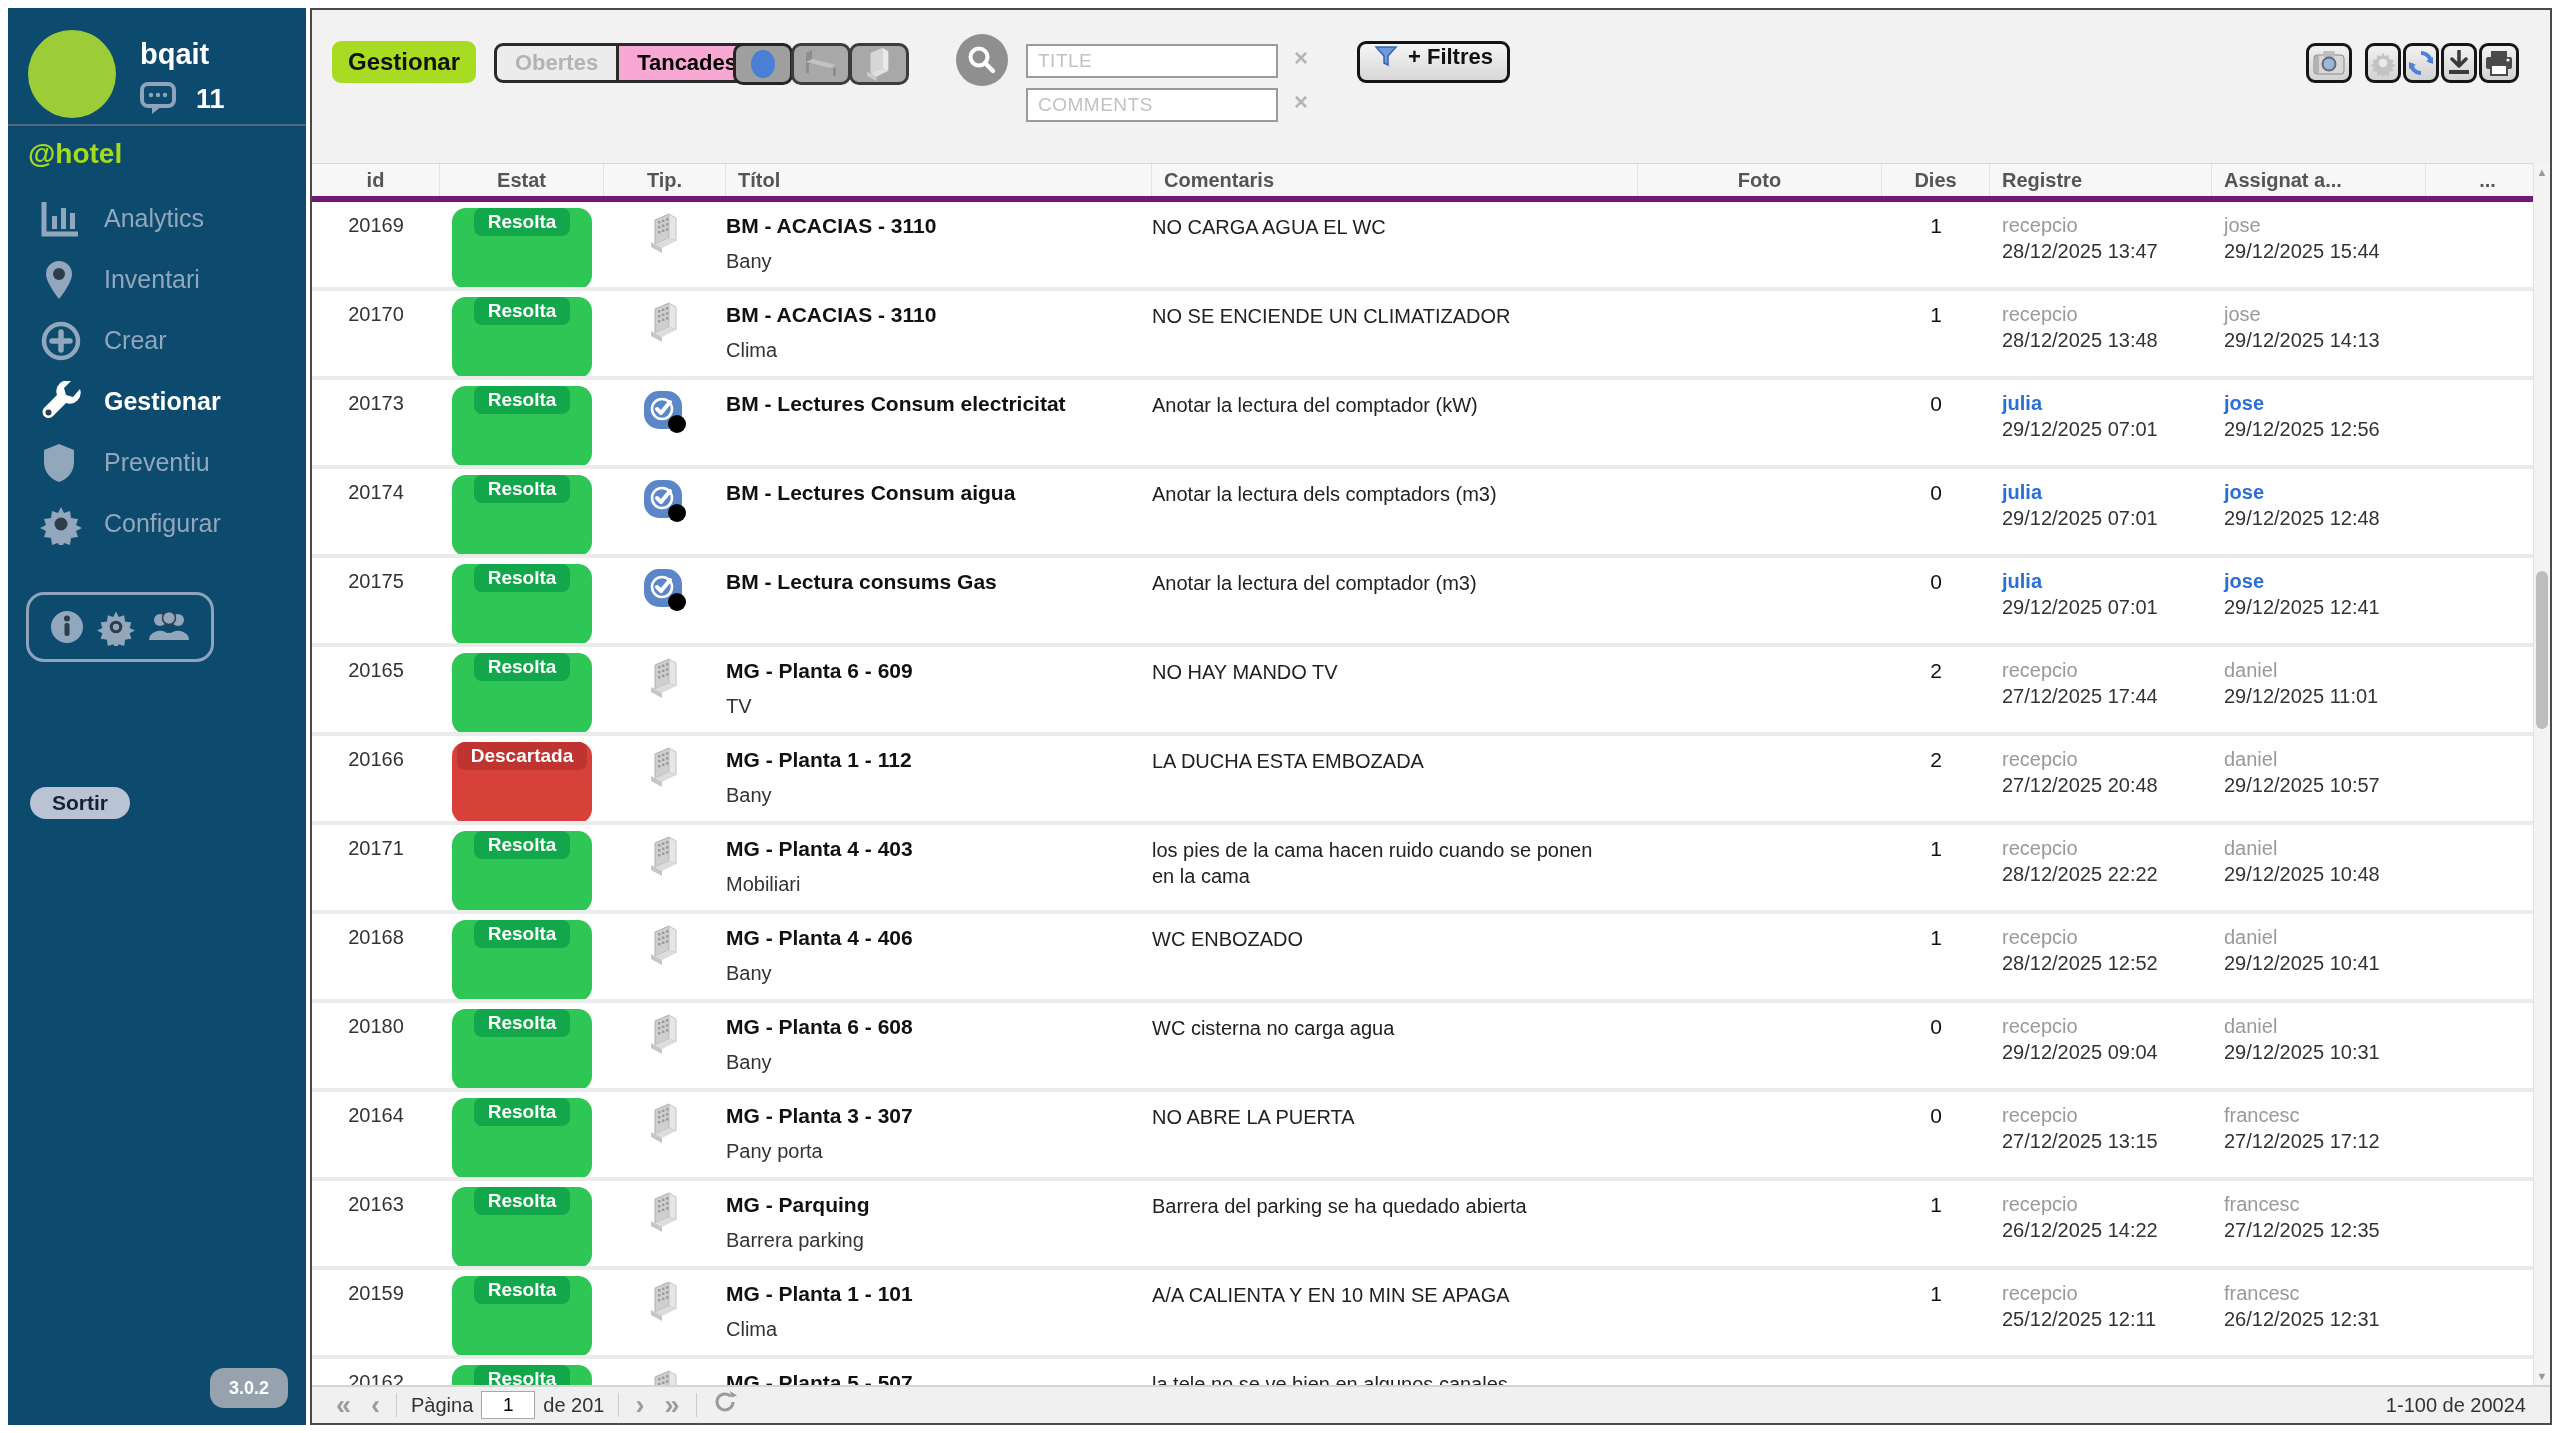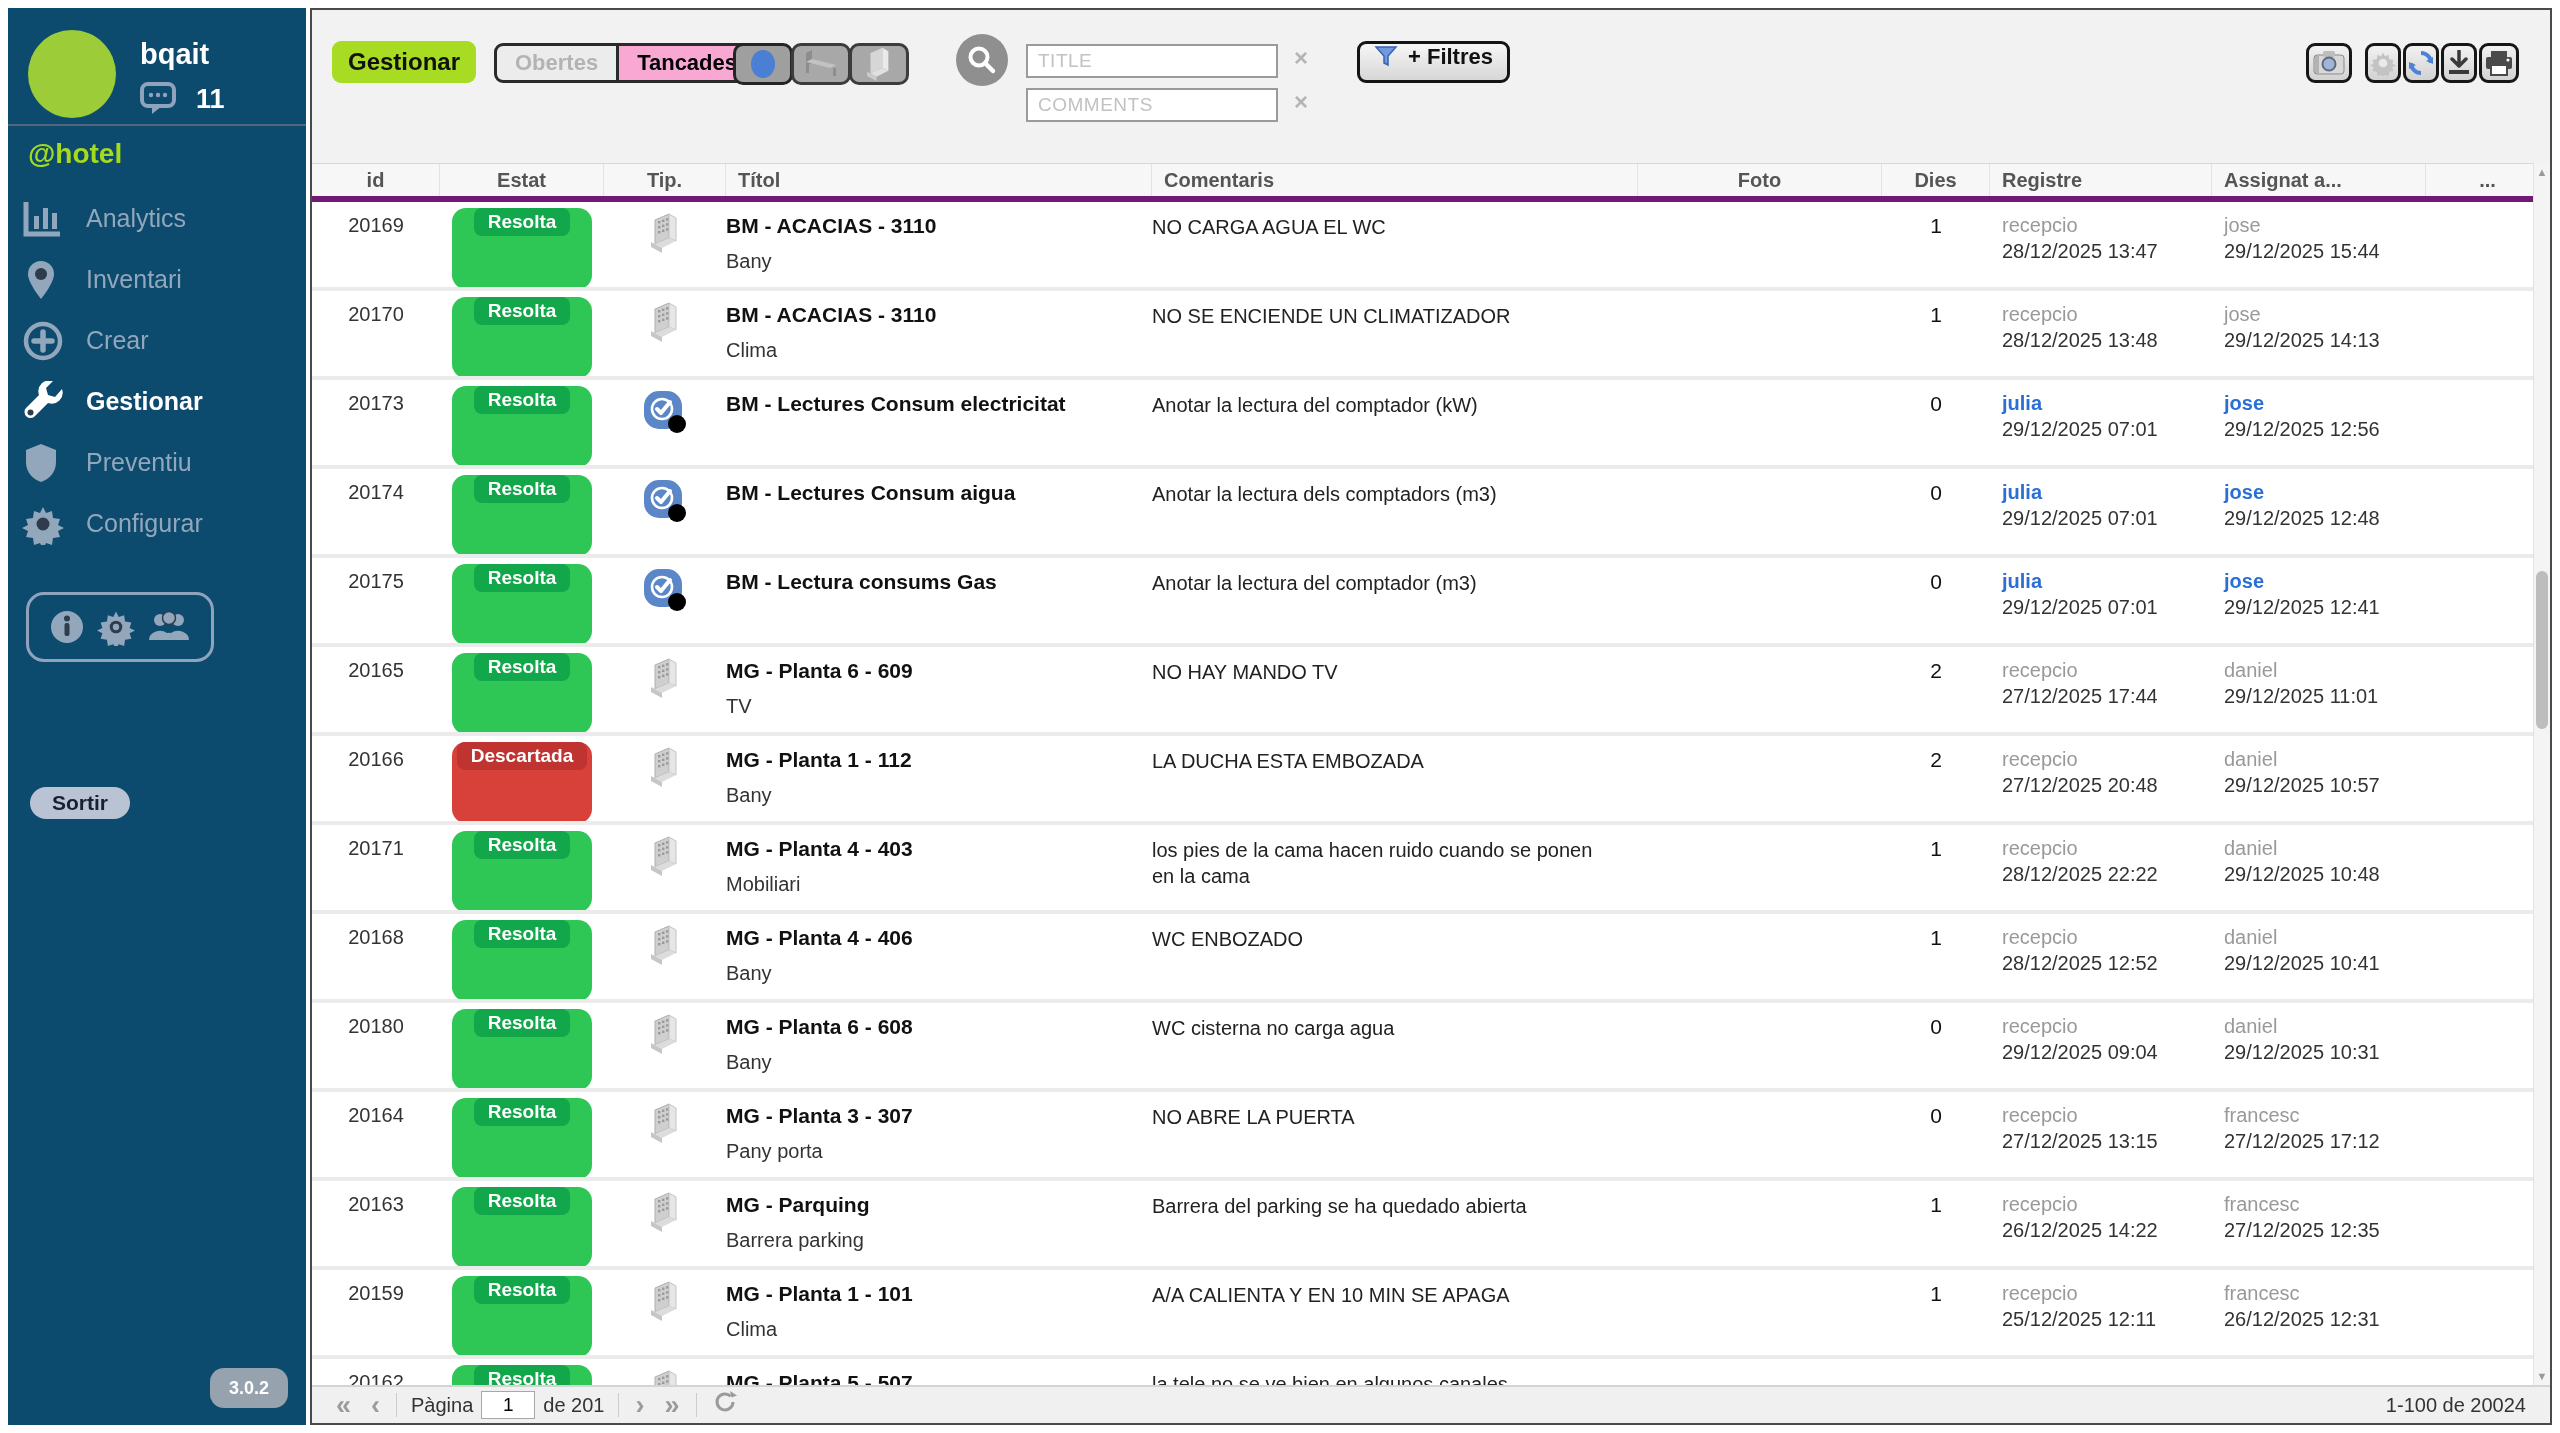--- a/index.html
+++ b/index.html
@@ -10,21 +10,21 @@
   
   #sidebar { position:relative; width:298px; height:100%; background:#0c4a6e; flex:none; }
   .avatar { position:absolute; left:20px; top:22px; width:88px; height:88px; border-radius:50%; background:#9ccd39; }
   .uname { position:absolute; left:132px; top:30px; color:#fff; font-weight:bold; font-size:29px; }
   .chatrow { position:absolute; left:132px; top:74px; display:flex; align-items:center; gap:14px; }
   .chatrow svg { display:block; }
   .chatcount { color:#fff; font-weight:bold; font-size:27px; }
   .sb-div { position:absolute; left:0; top:116px; width:100%; height:2px; background:#55657a; }
   .org { position:absolute; left:20px; top:130px; color:#a6db1b; font-weight:bold; font-size:28px; }
   .nav { position:absolute; left:0; top:180px; width:100%; }
-  .nav-item { display:flex; align-items:center; height:61px; padding-left:14px; color:#93a7bc; font-size:25px; cursor:pointer; }
+  .nav-item { display:flex; align-items:center; height:61px; padding-left:32px; color:#93a7bc; font-size:25px; cursor:pointer; }
   .nav-item .nico { width:52px; height:40px; flex:none; display:flex; align-items:center; }
   .nav-item span.lbl { margin-left:12px; }
   .nav-item.active { color:#ffffff; font-weight:bold; }
   .toolbox { position:absolute; left:18px; top:584px; width:188px; height:70px; border:3px solid #8fa3bd; border-radius:18px;
              display:flex; align-items:center; justify-content:space-around; padding:0 14px; }
   .sortir { position:absolute; left:22px; top:779px; width:100px; height:32px; background:#b9c3d3; border-radius:16px;
             color:#16222f; font-weight:bold; font-size:21px; display:flex; align-items:center; justify-content:center; cursor:pointer; }
   .version { position:absolute; left:202px; top:1360px; width:78px; height:40px; background:#97a2af; border-radius:14px;
              color:#ffffff; font-weight:bold; font-size:18px; display:flex; align-items:center; justify-content:center; }
 

